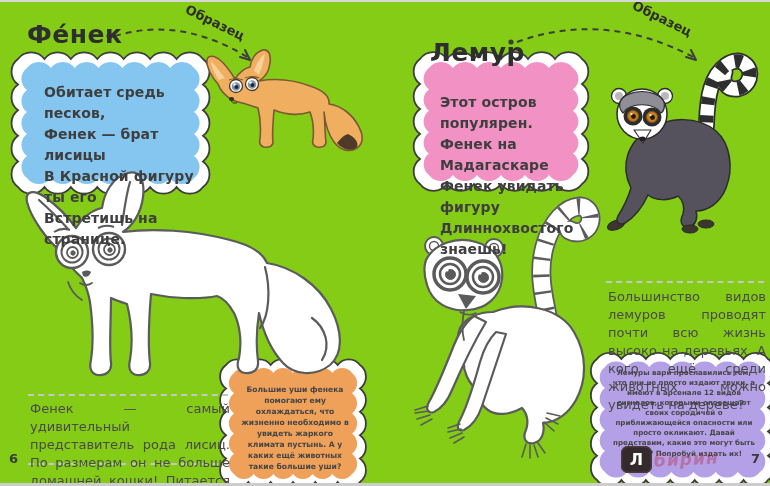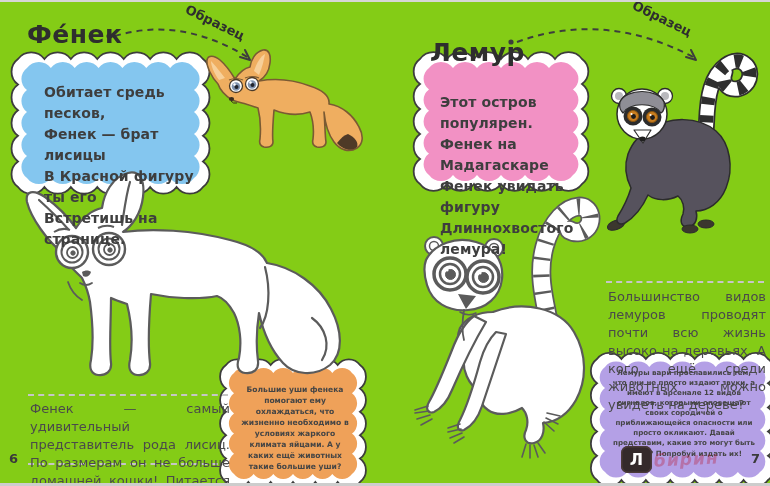--- a/index.html
+++ b/index.html
@@ -114,40 +114,40 @@
 
   <div class="abs dashline" style="left:28px;top:392px;width:200px;"></div>
   <div class="abs fact" style="left:30px;top:398px;width:200px;">Фенек — самый удивительный представитель рода лисиц. По размерам он не больше домашней кошки! Питается фенек насекомыми, корнями растений, плодами, яйцами птиц и т. д. А какие твои любимые блюда? Ты уже знаешь, из чего они готовятся?</div>
   <div class="abs dashline" style="left:28px;top:461px;width:200px;"></div>
   <div class="abs pagenum" style="left:9px;top:449px;">6</div>
 
   <svg class="abs cloud" style="left:218px;top:355px;" width="150" height="133" viewBox="-8 -8 150 133">
       <path d="M 0 0 a 13.846666666666666 13.846666666666666 0 0 1 22.333333333333332 0 a 13.846666666666666 13.846666666666666 0 0 1 22.333333333333332 0 a 13.846666666666666 13.846666666666666 0 0 1 22.333333333333332 0 a 13.846666666666666 13.846666666666666 0 0 1 22.333333333333332 0 a 13.846666666666666 13.846666666666666 0 0 1 22.333333333333332 0 a 13.846666666666666 13.846666666666666 0 0 1 22.333333333333332 0 a 14.508 14.508 0 0 1 0 23.4 a 14.508 14.508 0 0 1 0 23.4 a 14.508 14.508 0 0 1 0 23.4 a 14.508 14.508 0 0 1 0 23.4 a 14.508 14.508 0 0 1 0 23.4 a 13.846666666666666 13.846666666666666 0 0 1 -22.333333333333332 0 a 13.846666666666666 13.846666666666666 0 0 1 -22.333333333333332 0 a 13.846666666666666 13.846666666666666 0 0 1 -22.333333333333332 0 a 13.846666666666666 13.846666666666666 0 0 1 -22.333333333333332 0 a 13.846666666666666 13.846666666666666 0 0 1 -22.333333333333332 0 a 13.846666666666666 13.846666666666666 0 0 1 -22.333333333333332 0 a 14.508 14.508 0 0 1 0 -23.4 a 14.508 14.508 0 0 1 0 -23.4 a 14.508 14.508 0 0 1 0 -23.4 a 14.508 14.508 0 0 1 0 -23.4 a 14.508 14.508 0 0 1 0 -23.4 Z" fill="#ffffff" stroke="#3d3d3d" stroke-width="1.8"></path>
       <path d="M 0 0 a 12.193333333333333 12.193333333333333 0 0 1 19.666666666666668 0 a 12.193333333333333 12.193333333333333 0 0 1 19.666666666666668 0 a 12.193333333333333 12.193333333333333 0 0 1 19.666666666666668 0 a 12.193333333333333 12.193333333333333 0 0 1 19.666666666666668 0 a 12.193333333333333 12.193333333333333 0 0 1 19.666666666666668 0 a 12.193333333333333 12.193333333333333 0 0 1 19.666666666666668 0 a 12.524 12.524 0 0 1 0 20.2 a 12.524 12.524 0 0 1 0 20.2 a 12.524 12.524 0 0 1 0 20.2 a 12.524 12.524 0 0 1 0 20.2 a 12.524 12.524 0 0 1 0 20.2 a 12.193333333333333 12.193333333333333 0 0 1 -19.666666666666668 0 a 12.193333333333333 12.193333333333333 0 0 1 -19.666666666666668 0 a 12.193333333333333 12.193333333333333 0 0 1 -19.666666666666668 0 a 12.193333333333333 12.193333333333333 0 0 1 -19.666666666666668 0 a 12.193333333333333 12.193333333333333 0 0 1 -19.666666666666668 0 a 12.193333333333333 12.193333333333333 0 0 1 -19.666666666666668 0 a 12.524 12.524 0 0 1 0 -20.2 a 12.524 12.524 0 0 1 0 -20.2 a 12.524 12.524 0 0 1 0 -20.2 a 12.524 12.524 0 0 1 0 -20.2 a 12.524 12.524 0 0 1 0 -20.2 Z" transform="translate(8 8)" fill="#EFA159"></path>
     </svg>
-  <div class="abs qtext" style="left:240px;top:382px;width:110px;font-size:7.6px;line-height:1.45;">Большие уши фенека помогают ему охлаждаться, что жизненно необходимо в условиях жаркого климата яйцами. А у каких ещё животных такие большие уши?</div>
+  <div class="abs qtext" style="left:240px;top:382px;width:110px;font-size:7.6px;line-height:1.45;">Большие уши фенека помогают ему охлаждаться, что жизненно необходимо в увидеть жаркого климата пустынь. А у каких ещё животных такие большие уши?</div>
 
   <div class="abs title" style="left:430px;top:20px;margin-top:16px;">Лемур</div>
 
   <svg class="abs" style="left:505px;top:12px;" width="200" height="52" viewBox="0 0 200 52">
     <circle cx="6" cy="28" r="2.6" fill="#3d3d3d"></circle>
     <path d="M 12,28 Q 100,-4 190,44" fill="none" stroke="#3d3d3d" stroke-width="2" stroke-dasharray="6,5"></path>
     <path d="M 191,46 L 181,43 M 191,46 L 186,36" fill="none" stroke="#3d3d3d" stroke-width="2" stroke-linecap="round"></path>
   </svg>
   <div class="abs sample-label" style="left:630px;top:9px;">Образец</div>
 
   <svg class="abs cloud" style="left:412px;top:49px;" width="178" height="141" viewBox="-8 -8 178 141">
       <path d="M 0 0 a 16.74 16.74 0 0 1 27 0 a 16.74 16.74 0 0 1 27 0 a 16.74 16.74 0 0 1 27 0 a 16.74 16.74 0 0 1 27 0 a 16.74 16.74 0 0 1 27 0 a 16.74 16.74 0 0 1 27 0 a 15.5 15.5 0 0 1 0 25 a 15.5 15.5 0 0 1 0 25 a 15.5 15.5 0 0 1 0 25 a 15.5 15.5 0 0 1 0 25 a 15.5 15.5 0 0 1 0 25 a 16.74 16.74 0 0 1 -27 0 a 16.74 16.74 0 0 1 -27 0 a 16.74 16.74 0 0 1 -27 0 a 16.74 16.74 0 0 1 -27 0 a 16.74 16.74 0 0 1 -27 0 a 16.74 16.74 0 0 1 -27 0 a 15.5 15.5 0 0 1 0 -25 a 15.5 15.5 0 0 1 0 -25 a 15.5 15.5 0 0 1 0 -25 a 15.5 15.5 0 0 1 0 -25 a 15.5 15.5 0 0 1 0 -25 Z" fill="#ffffff" stroke="#3d3d3d" stroke-width="1.8"></path>
       <path d="M 0 0 a 14.879999999999999 14.879999999999999 0 0 1 24 0 a 14.879999999999999 14.879999999999999 0 0 1 24 0 a 14.879999999999999 14.879999999999999 0 0 1 24 0 a 14.879999999999999 14.879999999999999 0 0 1 24 0 a 14.879999999999999 14.879999999999999 0 0 1 24 0 a 14.879999999999999 14.879999999999999 0 0 1 24 0 a 13.267999999999999 13.267999999999999 0 0 1 0 21.4 a 13.267999999999999 13.267999999999999 0 0 1 0 21.4 a 13.267999999999999 13.267999999999999 0 0 1 0 21.4 a 13.267999999999999 13.267999999999999 0 0 1 0 21.4 a 13.267999999999999 13.267999999999999 0 0 1 0 21.4 a 14.879999999999999 14.879999999999999 0 0 1 -24 0 a 14.879999999999999 14.879999999999999 0 0 1 -24 0 a 14.879999999999999 14.879999999999999 0 0 1 -24 0 a 14.879999999999999 14.879999999999999 0 0 1 -24 0 a 14.879999999999999 14.879999999999999 0 0 1 -24 0 a 14.879999999999999 14.879999999999999 0 0 1 -24 0 a 13.267999999999999 13.267999999999999 0 0 1 0 -21.4 a 13.267999999999999 13.267999999999999 0 0 1 0 -21.4 a 13.267999999999999 13.267999999999999 0 0 1 0 -21.4 a 13.267999999999999 13.267999999999999 0 0 1 0 -21.4 a 13.267999999999999 13.267999999999999 0 0 1 0 -21.4 Z" transform="translate(9 9)" fill="#F291C4"></path>
     </svg>
   <div class="abs poem" style="left:440px;top:90px;width:134px;">
     <div>Этот остров популярен.</div>
     <div>Фенек на Мадагаскаре</div>
     <div>Фенек увидать фигуру</div>
-    <div>Длиннохвостого лемура!</div>
+    <div>Длиннохвостого знаешь!</div>
   </div>
 
   <svg class="abs art" style="left:606px;top:36px;" width="164" height="198" viewBox="0 0 164 198">
     <g fill="none" stroke-linecap="round">
       <path d="M 96,120 C 103,98 98,72 105,50 C 111,30 128,17 139,26 C 148,33 144,49 131,51 C 121,52 115,44 119,34" stroke="#2e2e2e" stroke-width="17"></path>
       <path d="M 96,120 C 103,98 98,72 105,50 C 111,30 128,17 139,26 C 148,33 144,49 131,51 C 121,52 115,44 119,34" stroke="#ffffff" stroke-width="13.5"></path>
       <path d="M 96,120 C 103,98 98,72 105,50 C 111,30 128,17 139,26 C 148,33 144,49 131,51 C 121,52 115,44 119,34" stroke="#2e2e2e" stroke-width="13.5" stroke-dasharray="7,11" stroke-linecap="butt"></path>
     </g>
     <ellipse cx="10" cy="187" rx="9" ry="4.5" fill="#3b372e" stroke="#2c2c2c" transform="rotate(-20 10 187)"></ellipse>
     <ellipse cx="100" cy="186" rx="8" ry="4" fill="#3b372e" stroke="#2c2c2c"></ellipse>

